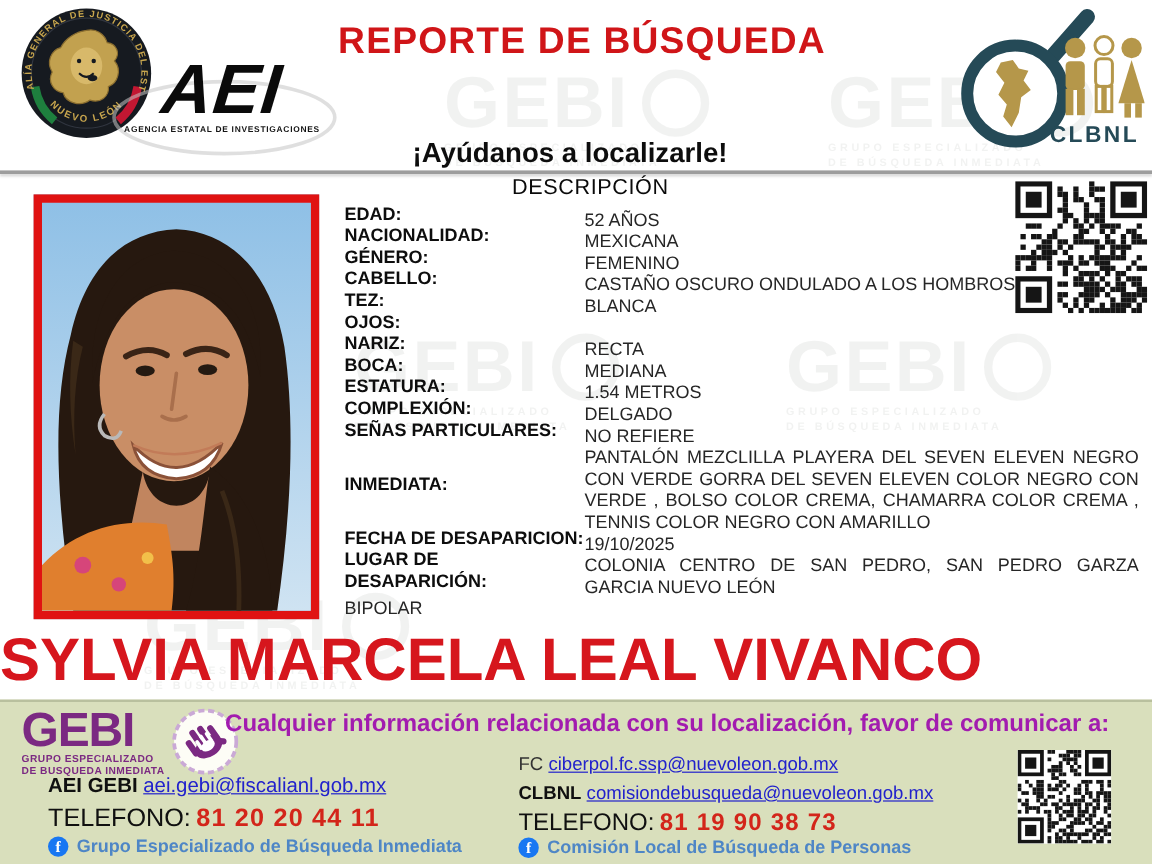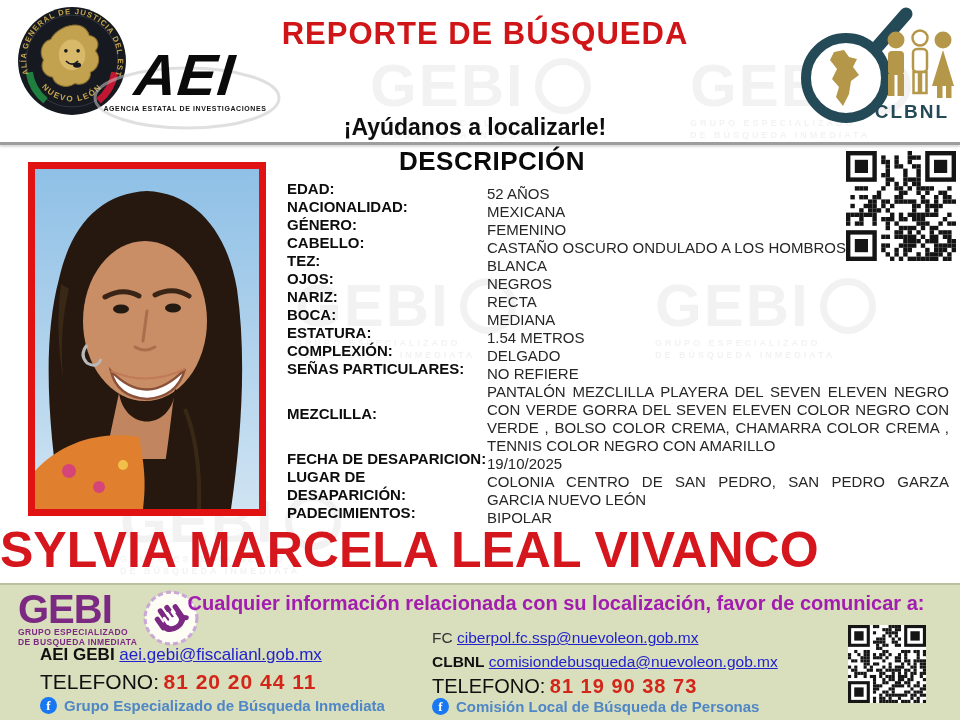--- a/index.html
+++ b/index.html
@@ -33,21 +33,21 @@
   .divider { position:absolute; left:0; top:142px; width:960px; height:3px; background:#9d9d9d;
              box-shadow:0 2px 2px rgba(0,0,0,.15); z-index:2; }
 
   
   .photo { position:absolute; left:28px; top:162px; width:238px; height:354px;
            border:7px solid #e01212; background:#9ec7e8; z-index:2; }
   .photo svg { display:block; width:100%; height:100%; }
 
   
   .desc { position:absolute; left:287px; top:146px; width:668px; z-index:2; }
-  .desc-title { width:410px; text-align:center; font-size:26px; font-weight:bold; color:#0a0a0a;
+  .desc-title { width:410px; text-align:center; font-size:18px; font-weight:normal; color:#0a0a0a;
                 letter-spacing:0.5px; margin-bottom:3px; }
   .drow { display:flex; align-items:center; }
   .dlabel { width:200px; flex:0 0 200px; font-size:15px; font-weight:bold; line-height:18px; color:#0d0d0d; }
   .dvalue { flex:1; font-size:15px; line-height:18px; color:#262626; transform:translateY(5px);
             padding-right:6px; }
   .just .dvalue { text-align:justify; }
 
   .qr { background:#fff; z-index:3; }
   .qr-top { position:absolute; left:846px; top:151px; width:110px; height:110px; }
   .qr-bottom { position:absolute; right:34px; top:40px; width:78px; height:78px; }
@@ -229,21 +229,20 @@
     <div class="drow">
         <div class="dlabel">CABELLO:</div>
         <div class="dvalue">CASTAÑO OSCURO ONDULADO A LOS HOMBROS</div>
       </div>
     <div class="drow">
         <div class="dlabel">TEZ:</div>
         <div class="dvalue">BLANCA</div>
       </div>
     <div class="drow">
         <div class="dlabel">OJOS:</div>
-        <div class="dvalue">NEGROS</div>
       </div>
     <div class="drow">
         <div class="dlabel">NARIZ:</div>
         <div class="dvalue">RECTA</div>
       </div>
     <div class="drow">
         <div class="dlabel">BOCA:</div>
         <div class="dvalue">MEDIANA</div>
       </div>
     <div class="drow">
@@ -252,33 +251,32 @@
       </div>
     <div class="drow">
         <div class="dlabel">COMPLEXIÓN:</div>
         <div class="dvalue">DELGADO</div>
       </div>
     <div class="drow">
         <div class="dlabel">SEÑAS PARTICULARES:</div>
         <div class="dvalue">NO REFIERE</div>
       </div>
     <div class="drow just">
-        <div class="dlabel">MEZCLILLA:</div>
+        <div class="dlabel">INMEDIATA:</div>
         <div class="dvalue">PANTALÓN MEZCLILLA PLAYERA DEL SEVEN ELEVEN NEGRO CON VERDE GORRA DEL SEVEN ELEVEN COLOR NEGRO CON VERDE , BOLSO COLOR CREMA, CHAMARRA COLOR CREMA , TENNIS COLOR NEGRO CON AMARILLO</div>
       </div>
     <div class="drow">
         <div class="dlabel">FECHA DE DESAPARICION:</div>
         <div class="dvalue">19/10/2025</div>
       </div>
     <div class="drow just">
         <div class="dlabel">LUGAR DE DESAPARICIÓN:</div>
         <div class="dvalue">COLONIA CENTRO DE SAN PEDRO, SAN PEDRO GARZA GARCIA NUEVO LEÓN</div>
       </div>
     <div class="drow">
-        <div class="dlabel">PADECIMIENTOS:</div>
         <div class="dvalue">BIPOLAR</div>
       </div>
   </div>
 
   <div class="qr qr-top"><svg viewBox="0 0 100 100" width="100%" height="100%">
         <rect width="100" height="100" fill="#fff"></rect>
         <g fill="#151515">
           <rect x="56" y="0" width="4" height="4"></rect>
           <rect x="32" y="4" width="4" height="4"></rect>
           <rect x="44" y="4" width="4" height="4"></rect>

